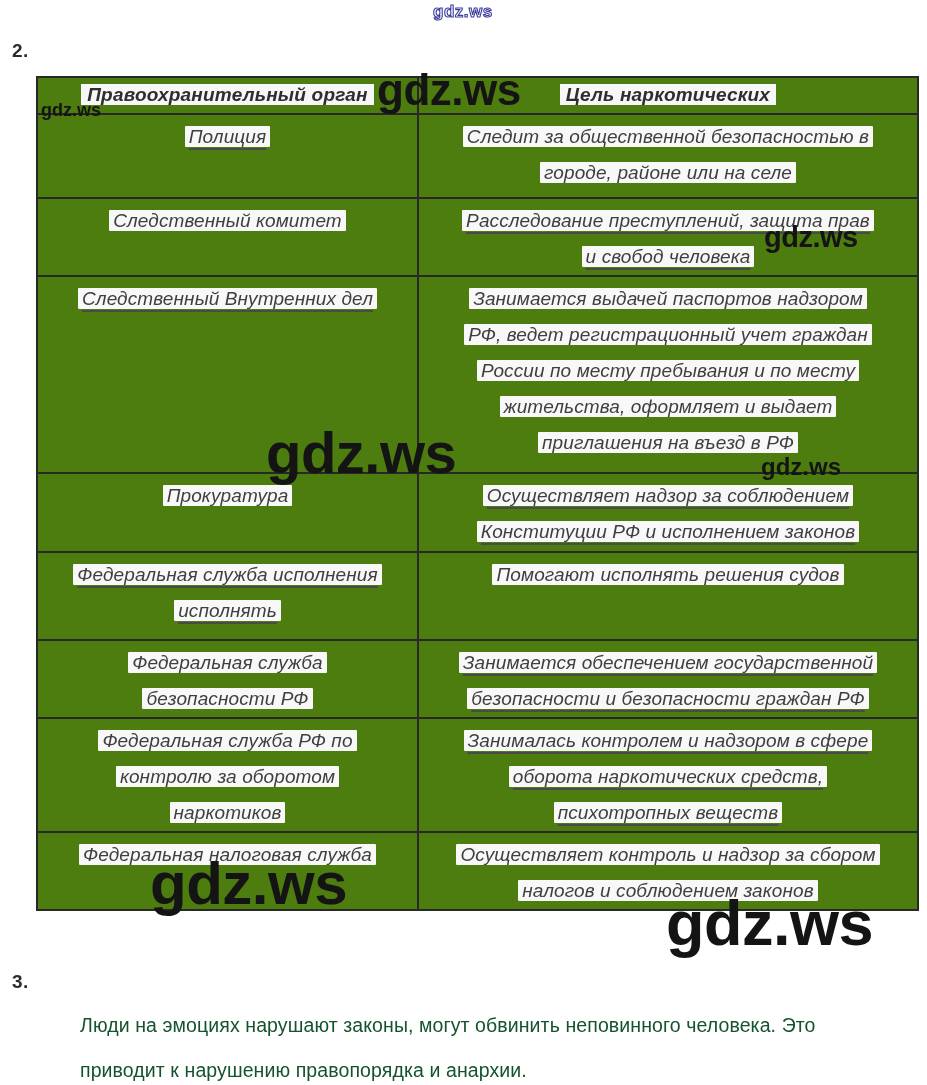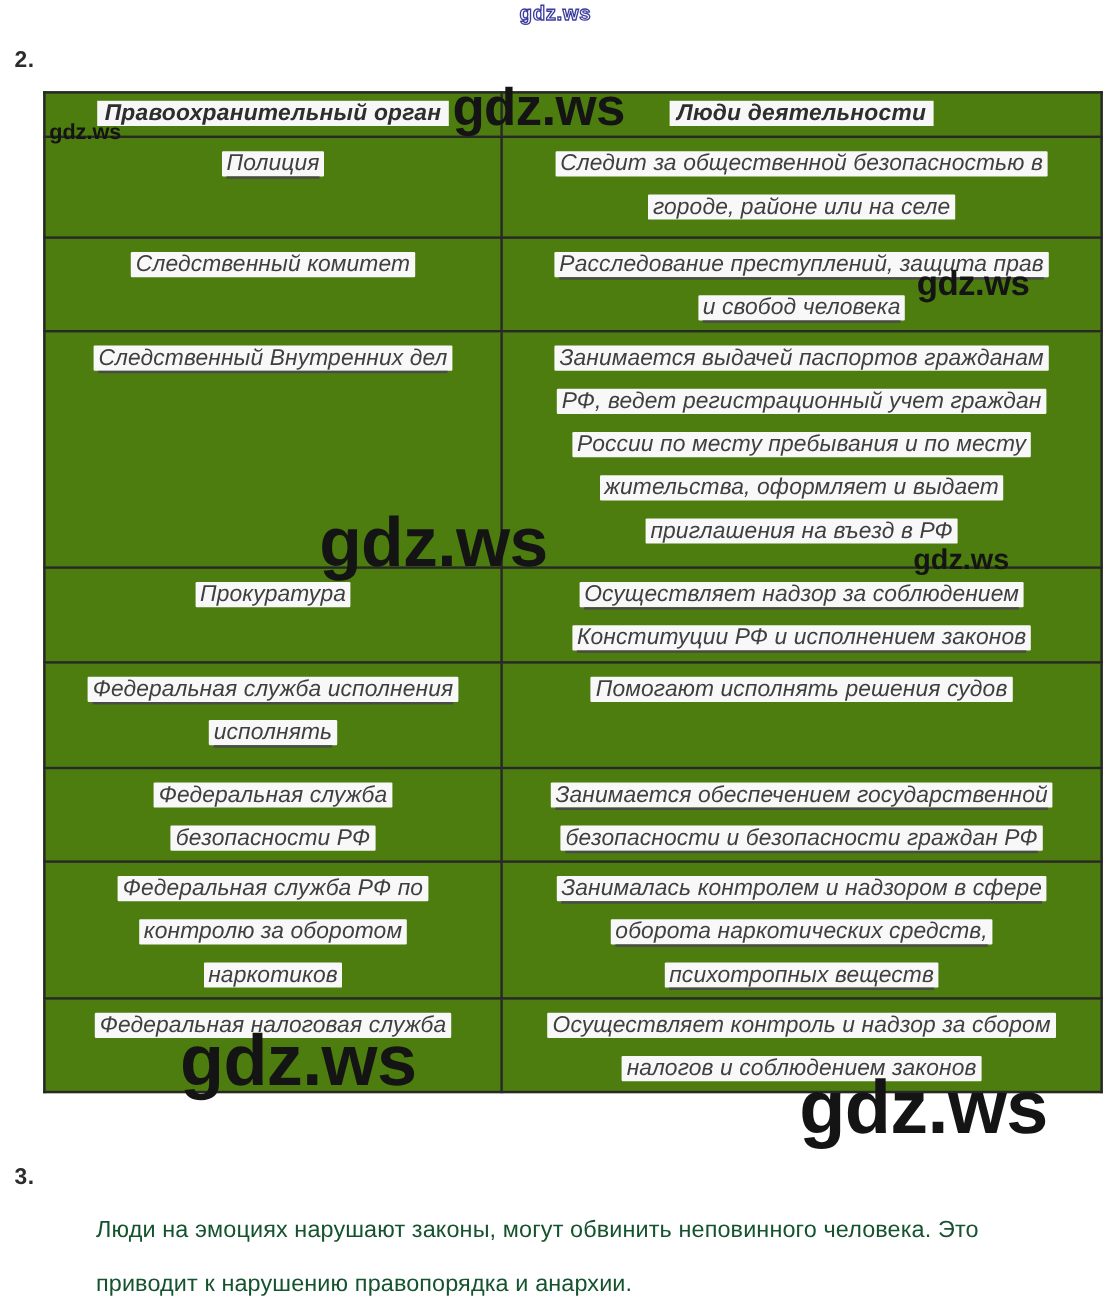--- a/index.html
+++ b/index.html
@@ -68,21 +68,21 @@
   <div class="q-label q2">2.</div>
 
   <table class="answers">
     <colgroup>
         <col class="c-organ">
         <col class="c-goal">
       </colgroup>
     <thead>
       <tr style="height:37px;">
         <th><span class="chip">Правоохранительный орган</span></th>
-        <th><span class="chip">Люди деятельности</span></th>
+        <th><span class="chip">Цель наркотических</span></th>
       </tr>
     </thead>
     <tbody id="table-body">
         <tr style="height: 84px;">
           <td>
             <div class="line u"><span class="chip">Полиция</span></div>
           </td>
           <td>
             <div class="line"><span class="chip">Следит за общественной безопасностью в</span></div>
             <div class="line"><span class="chip">городе, районе или на селе</span></div>
@@ -95,21 +95,21 @@
           <td>
             <div class="line u"><span class="chip">Расследование преступлений, защита прав</span></div>
             <div class="line u"><span class="chip">и свобод человека</span></div>
           </td>
         </tr>
         <tr style="height: 197px;">
           <td>
             <div class="line u"><span class="chip">Следственный Внутренних дел</span></div>
           </td>
           <td>
-            <div class="line"><span class="chip">Занимается выдачей паспортов гражданам</span></div>
+            <div class="line"><span class="chip">Занимается выдачей паспортов надзором</span></div>
             <div class="line"><span class="chip">РФ, ведет регистрационный учет граждан</span></div>
             <div class="line"><span class="chip">России по месту пребывания и по месту</span></div>
             <div class="line"><span class="chip">жительства, оформляет и выдает</span></div>
             <div class="line"><span class="chip">приглашения на въезд в РФ</span></div>
           </td>
         </tr>
         <tr style="height: 79px;">
           <td>
             <div class="line"><span class="chip">Прокуратура</span></div>
           </td>

